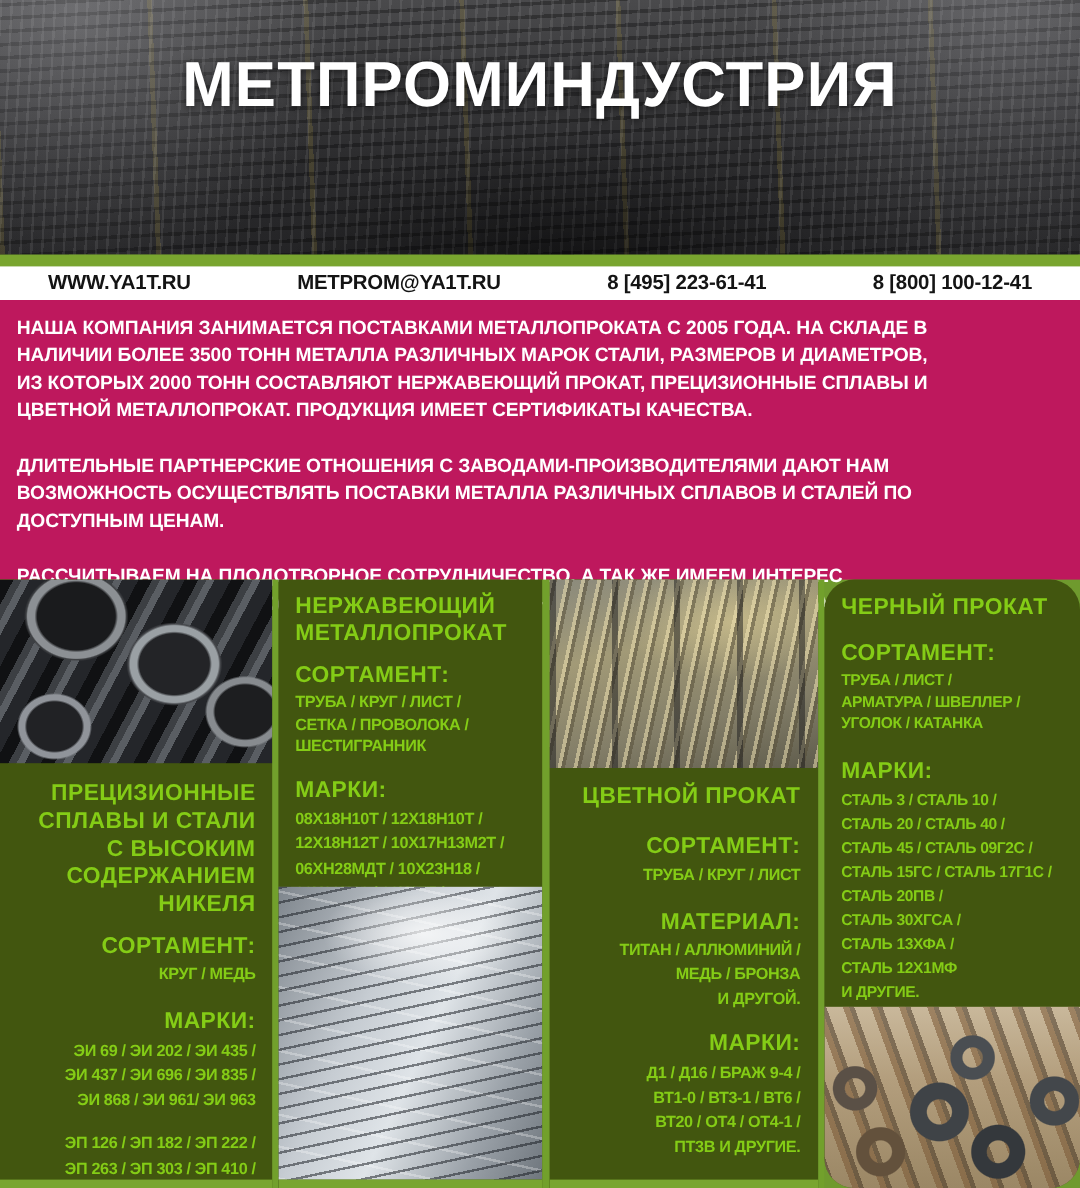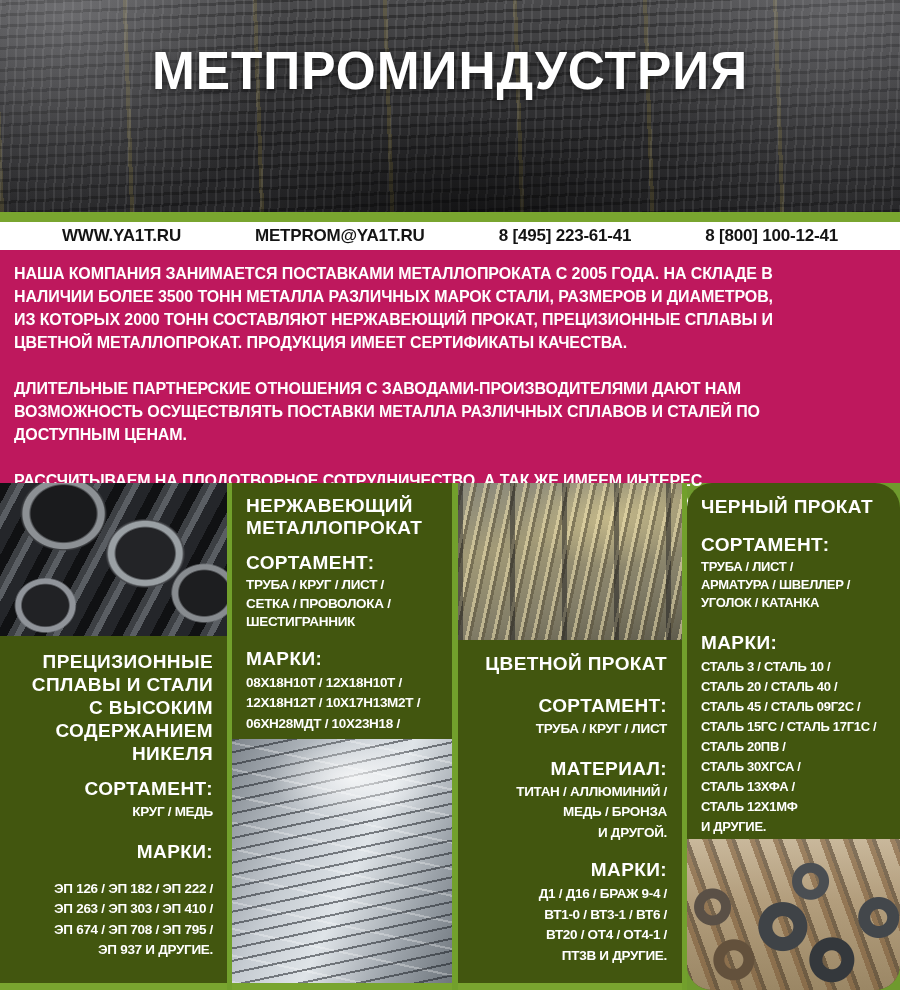--- a/index.html
+++ b/index.html
@@ -25,21 +25,21 @@
     letter-spacing:1px; transform:scaleX(.97);
     text-shadow:0 2px 6px rgba(0,0,0,.55);
     white-space:nowrap;
   }
 
   
   .stripe { width:900px; height:10px; background:#79a52f; }
   .contact-bar {
     width:900px; height:28px; background:#ffffff;
     display:flex; align-items:center; justify-content:space-between;
-    padding:0 62px;
+    padding:0 40px;
   }
   .contact-bar span {
     font-size:17px; font-weight:700; color:#141414; letter-spacing:-0.2px; white-space:nowrap;
   }
 
   
   .intro {
     width:900px; height:233px; background:#be185d;
     padding-top:12px; color:#ffffff;
   }
@@ -52,21 +52,21 @@
   .columns { width:900px; height:507px; display:flex; }
   .col { height:507px; display:flex; flex-direction:column; background:#42560f; overflow:hidden; }
   .col-1 { width:227px; }
   .col-2 { width:220px; }
   .col-3 { width:224px; }
   .col-4 { width:213px;border-radius:25px; }
   .vsep { width:5px; height:507px; background:#72a02c; flex:none; }
   .vsep.w6 { width:6px; }
   .bottom-strip { height:7px; background:#79a52f; flex:none; }
 
-  .txt { color:#ffffff; overflow:hidden; }
+  .txt { color:#84cc16; overflow:hidden; }
   .align-r { text-align:right; }
   .col-title { font-size:19px; font-weight:700; line-height:23px; letter-spacing:.4px; white-space:pre-line; }
   .lbl { font-size:19px; font-weight:700; letter-spacing:.4px; }
   .lst { font-size:13.5px; font-weight:700; line-height:20.5px; letter-spacing:-0.3px; white-space:pre-line; }
   .col-4 .lst { font-size:13px; line-height:20px; }
 
   
   .col-1 .txt { flex:1; padding:14px 14px 0 6px;border-radius:21px; }
   .col-2 .txt { flex:1; padding:12px 6px 0 14px; }
   .col-3 .txt { flex:1; padding:12px 15px 0 11px; }
@@ -155,20 +155,23 @@
       <div class="photo photo-pipes"></div>
       <div class="txt align-r">
         <div class="col-title">ПРЕЦИЗИОННЫЕ
 СПЛАВЫ И СТАЛИ
 С ВЫСОКИМ
 СОДЕРЖАНИЕМ
 НИКЕЛЯ</div>
         <div class="lbl mt13">СОРТАМЕНТ:</div>
         <div class="lst mt2">КРУГ / МЕДЬ</div>
         <div class="lbl mt18">МАРКИ:</div>
+        <div class="lst mt3">ЭИ 69 / ЭИ 202 / ЭИ 435 /
+ЭИ 437 / ЭИ 696 / ЭИ 835 /
+ЭИ 868 / ЭИ 961/ ЭИ 963</div>
         <div class="lst mt16">ЭП 126 / ЭП 182 / ЭП 222 /
 ЭП 263 / ЭП 303 / ЭП 410 /
 ЭП 674 /  ЭП 708 / ЭП 795 /
 ЭП 937  И ДРУГИЕ.</div>
       </div>
       <div class="bottom-strip"></div>
     </div>
 
     <div class="vsep"></div>
 

